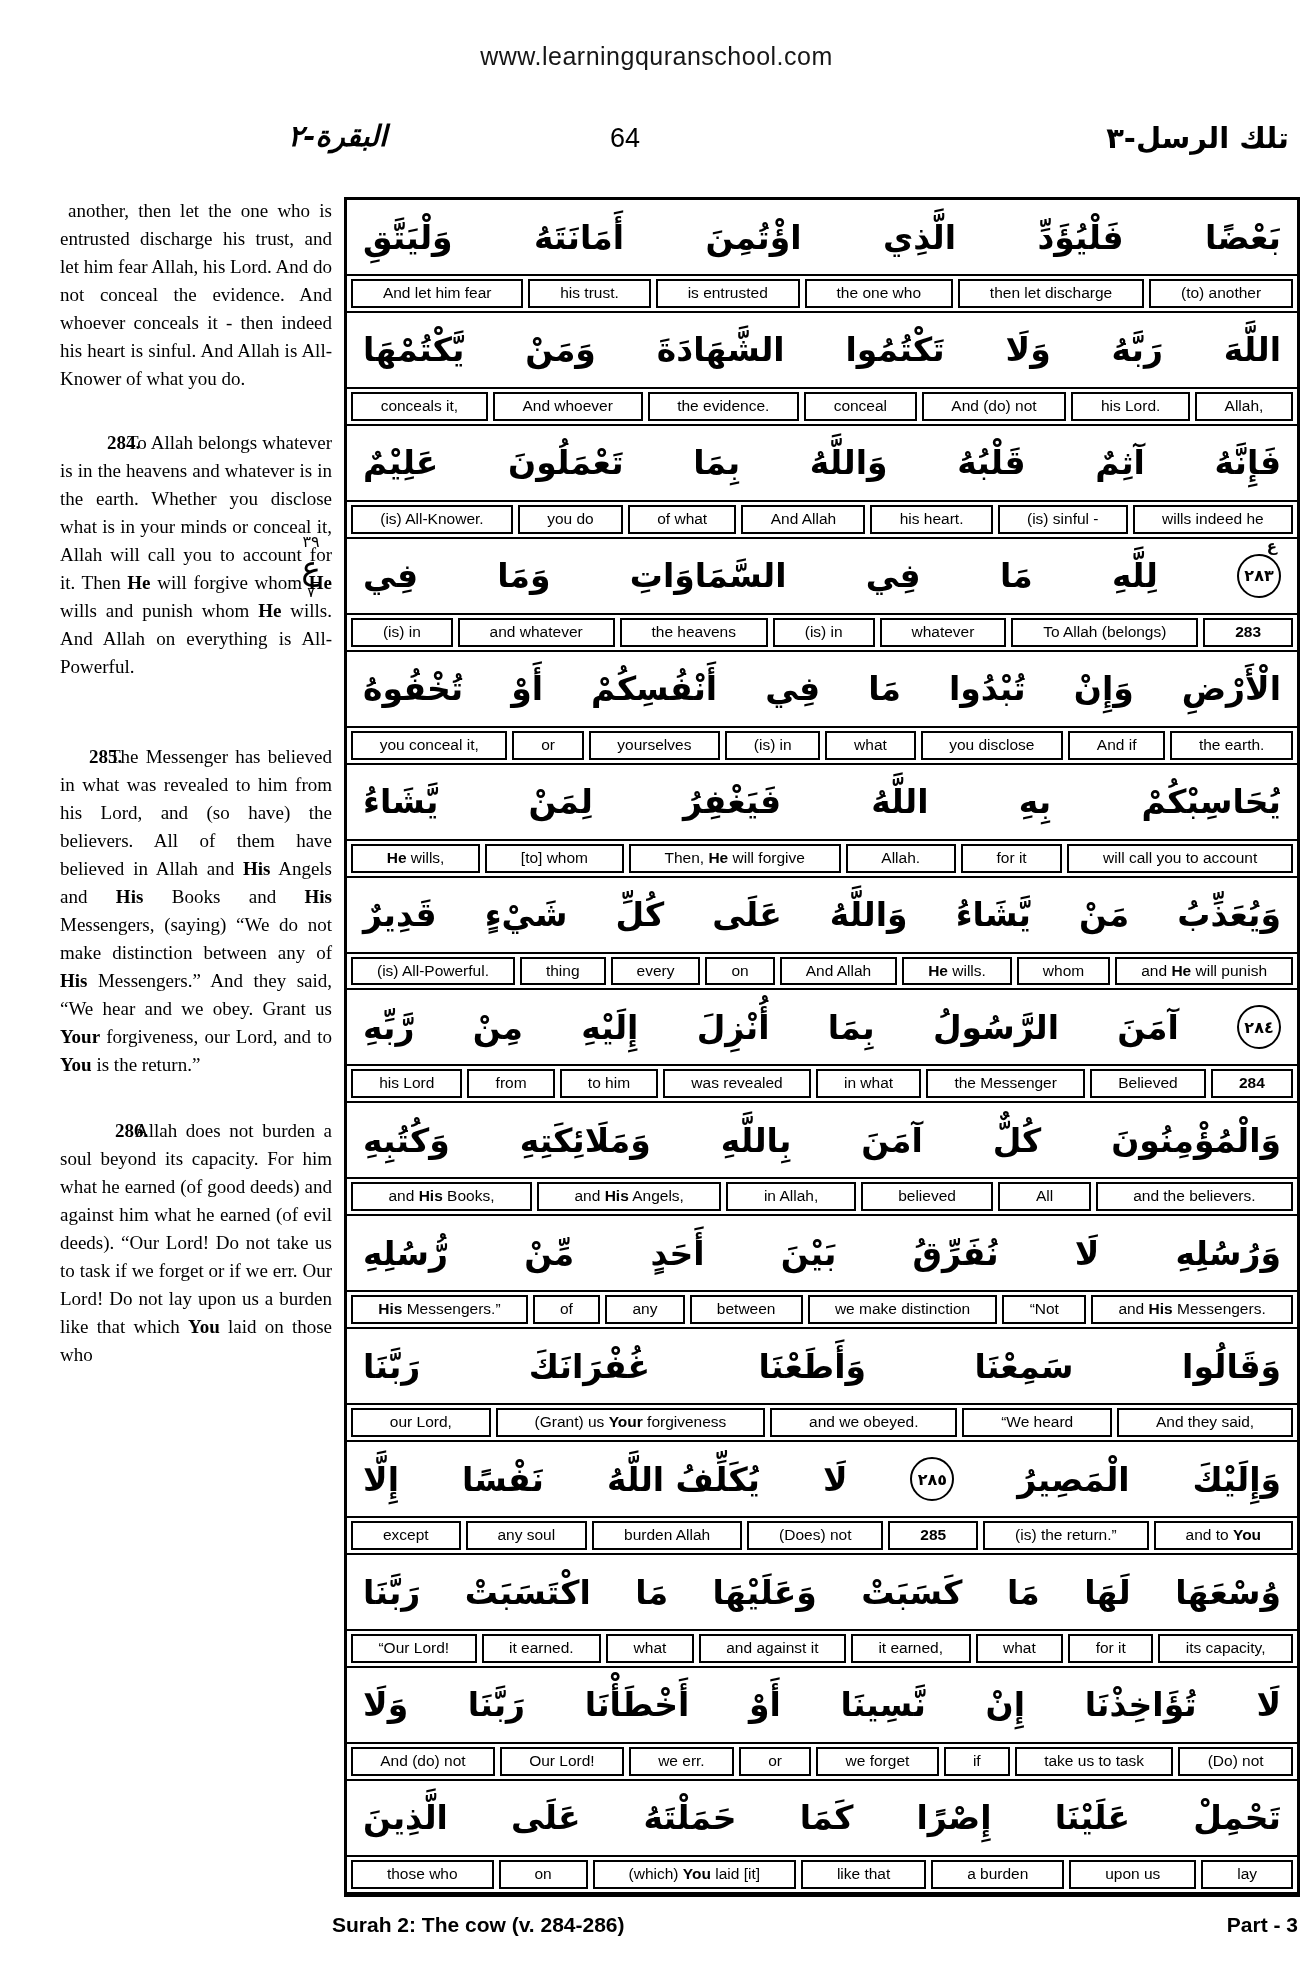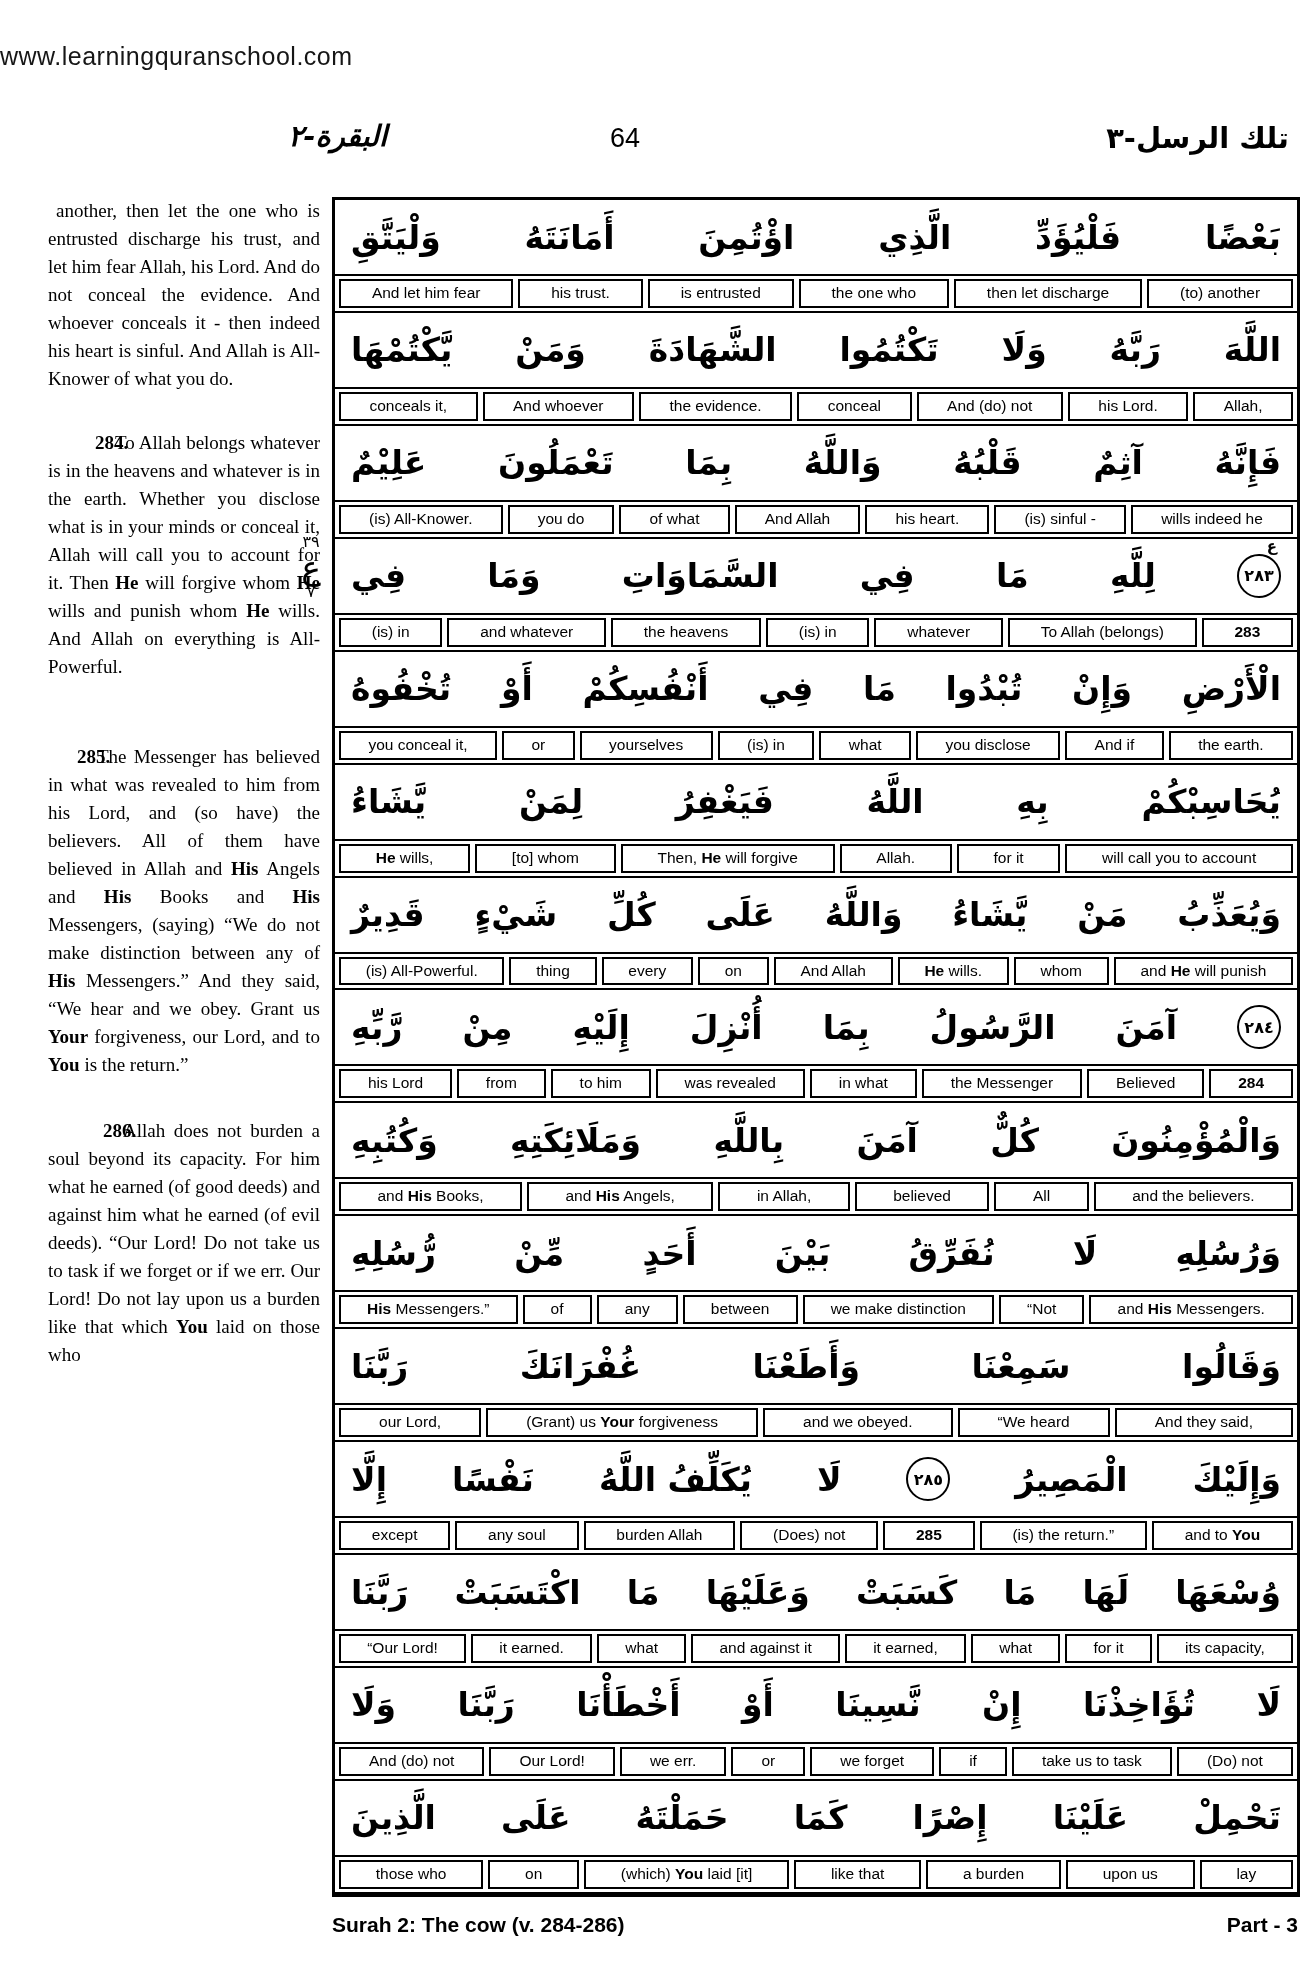--- a/index.html
+++ b/index.html
@@ -1,28 +1,28 @@
 <!DOCTYPE html>
 <html><head>
 <meta charset="utf-8">
 <style>
   html,body{margin:0;padding:0;background:#fff;}
   .page{width:1313px;height:1973px;position:relative;background:#fff;color:#000;
         font-family:"Liberation Sans",sans-serif;overflow:hidden;}
 
-  .site-url{padding-top:42px;font-size:25px;color:#161616;letter-spacing:.5px;}
+  .site-url{padding-top:42px;text-align:center;font-size:25px;color:#161616;letter-spacing:.5px;}
 
   .page-header{position:relative;height:62px;margin-top:46px;}
   .hdr-left{position:absolute;left:288px;top:2px;font-family:"DejaVu Sans",sans-serif;
             font-weight:bold;font-size:29px;direction:rtl;font-style:italic;}
   .hdr-center{position:absolute;left:560px;top:6px;width:130px;text-align:center;font-size:27px;}
   .hdr-right{position:absolute;right:24px;top:4px;font-family:"DejaVu Sans",sans-serif;
              font-weight:bold;font-size:29px;direction:rtl;}
 
-  .main{display:flex;margin-top:18px;padding-left:28px;padding-right:13px;gap:12px;align-items:flex-start;}
+  .main{display:flex;margin-top:18px;padding-left:40px;padding-right:13px;gap:12px;align-items:flex-start;}
 
   .left-col{width:292px;font-family:"Liberation Serif",serif;font-size:19px;line-height:28px;
             text-align:justify;}
   .para{position:relative;padding-left:20px;}
   .vnum{position:absolute;left:0;top:0;font-weight:bold;}
 
   .wbw-table{flex:1;border:3px solid #000;}
   .arabic-row{height:74px;display:flex;justify-content:space-between;align-items:center;
               padding:0 16px;font-family:"DejaVu Sans",sans-serif;font-weight:bold;font-size:33px;}
   .aword{white-space:nowrap;}

